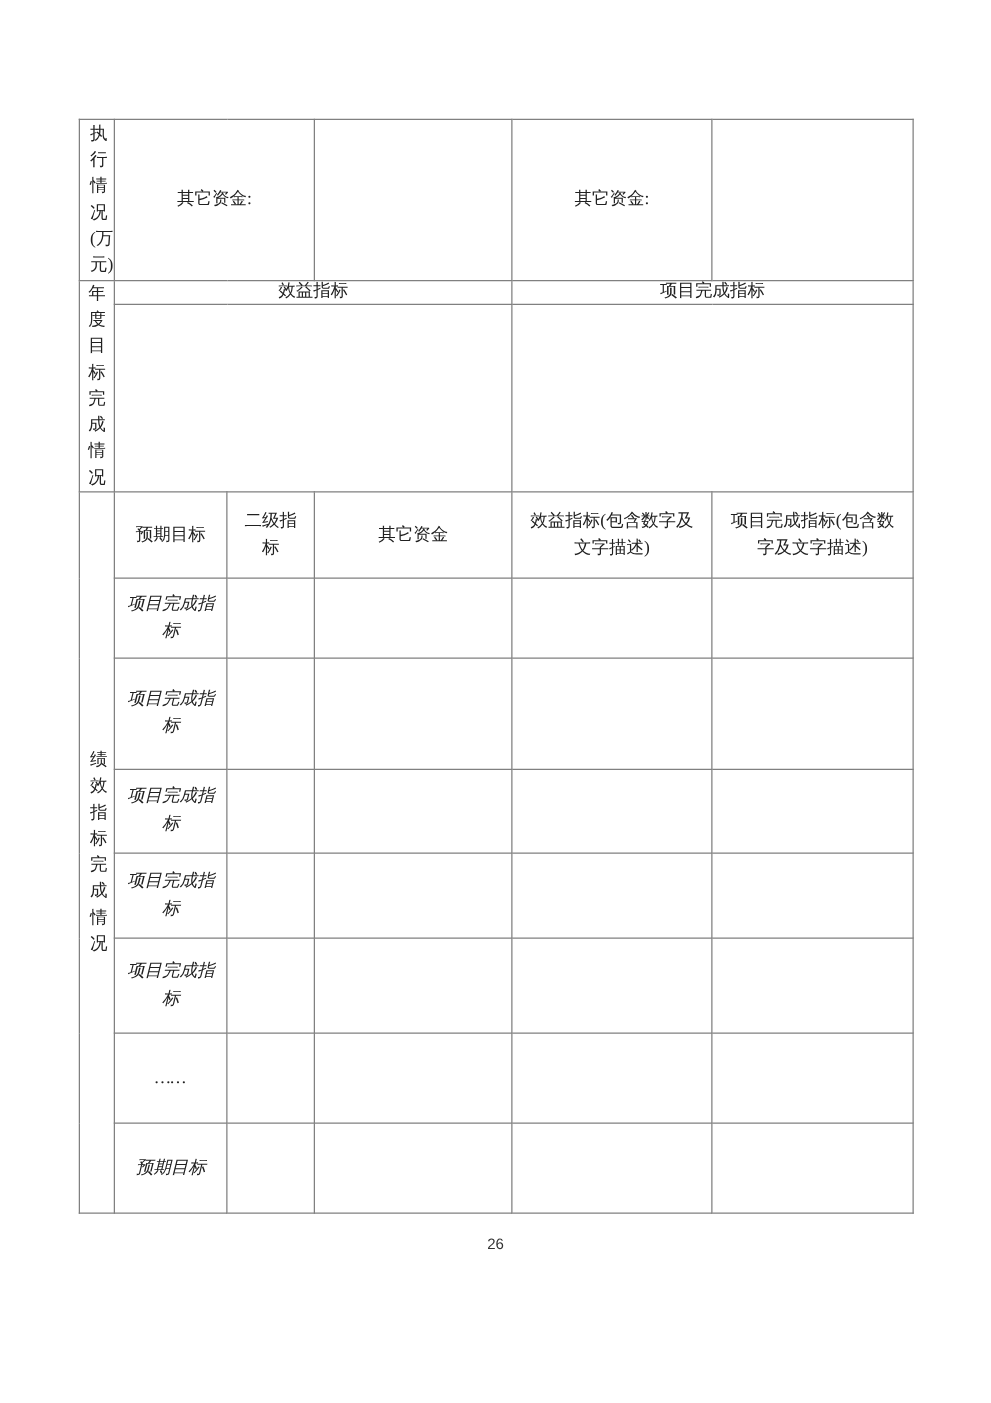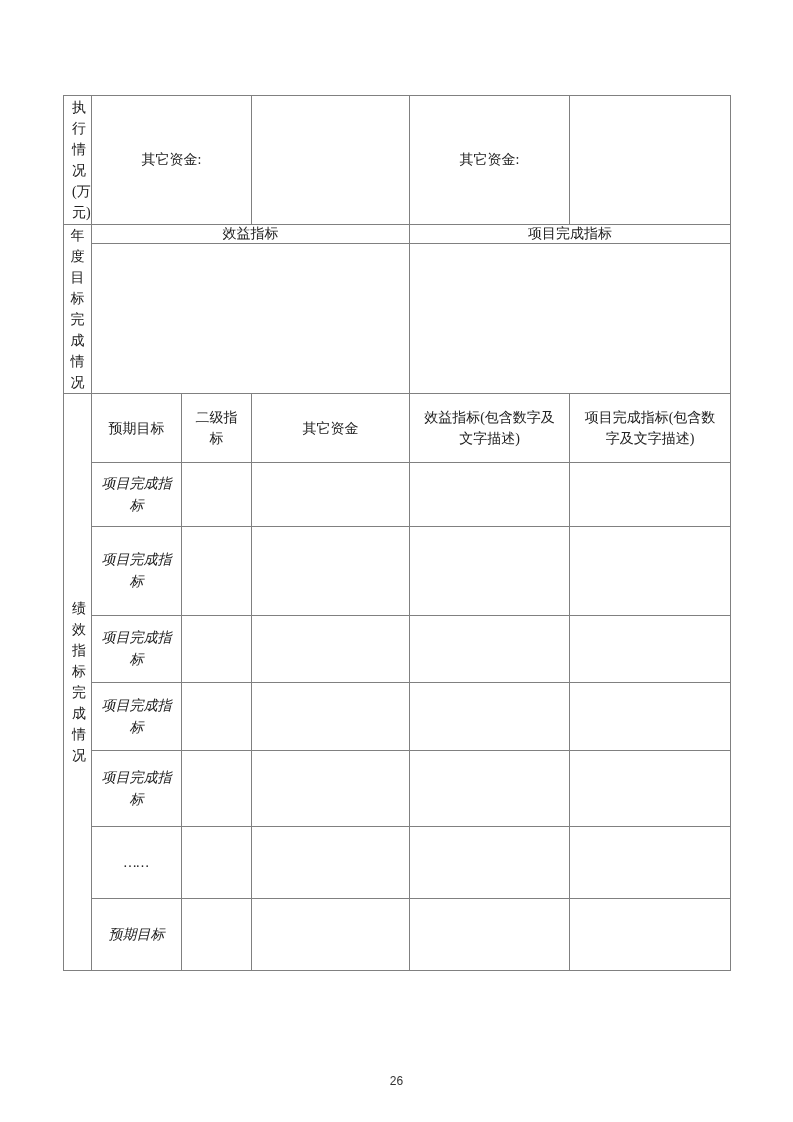--- a/index.html
+++ b/index.html
@@ -46,21 +46,21 @@
   tr.r5 { height: 64px; }
   tr.r6 { height: 89px; }
   tr.r7 { height: 67px; }
   tr.r8 { height: 68px; }
   tr.r9 { height: 76px; }
   tr.r10 { height: 72px; }
   tr.r11 { height: 72px; }
   td.name-cell { padding: 0 4px; line-height: 22px; font-style: italic; }
   .page-number {
     position: absolute;
-    top: 1074px;
+    top: 988px;
     left: 0;
     width: 793px;
     text-align: center;
     font-family: "Liberation Sans", "DejaVu Sans", sans-serif;
     font-size: 12px;
     color: #333333;
   }
 </style>
 </head>
 <body>

